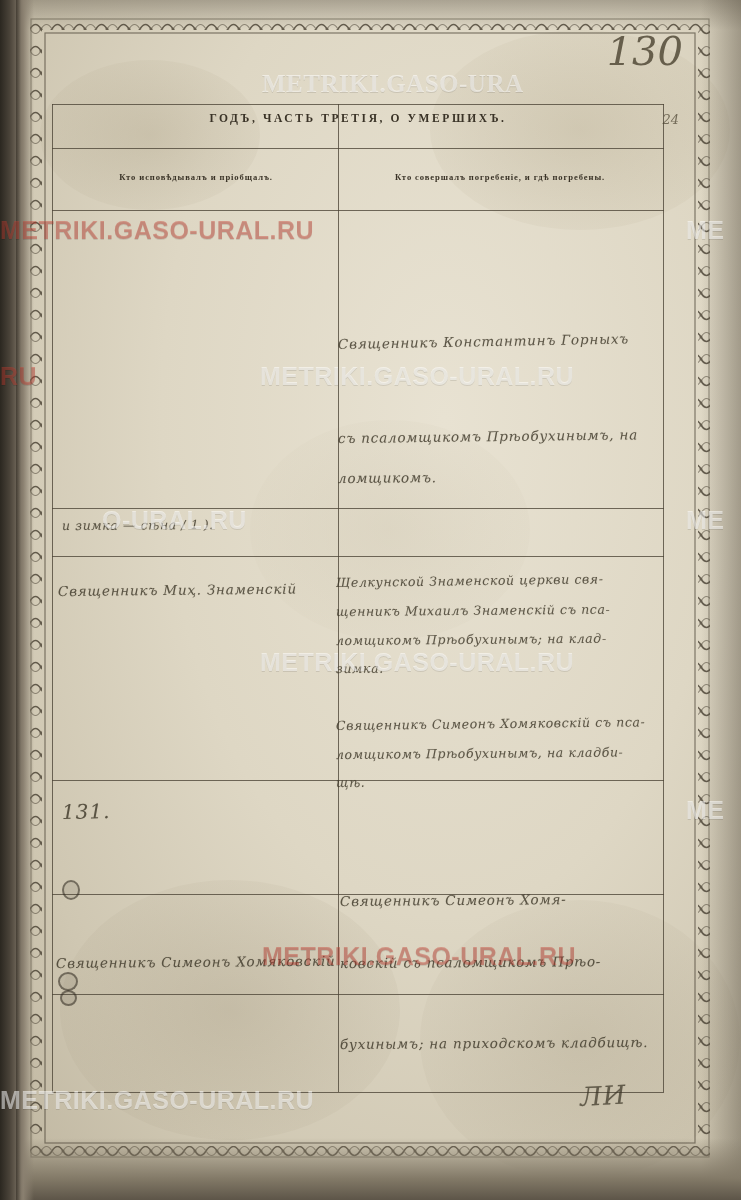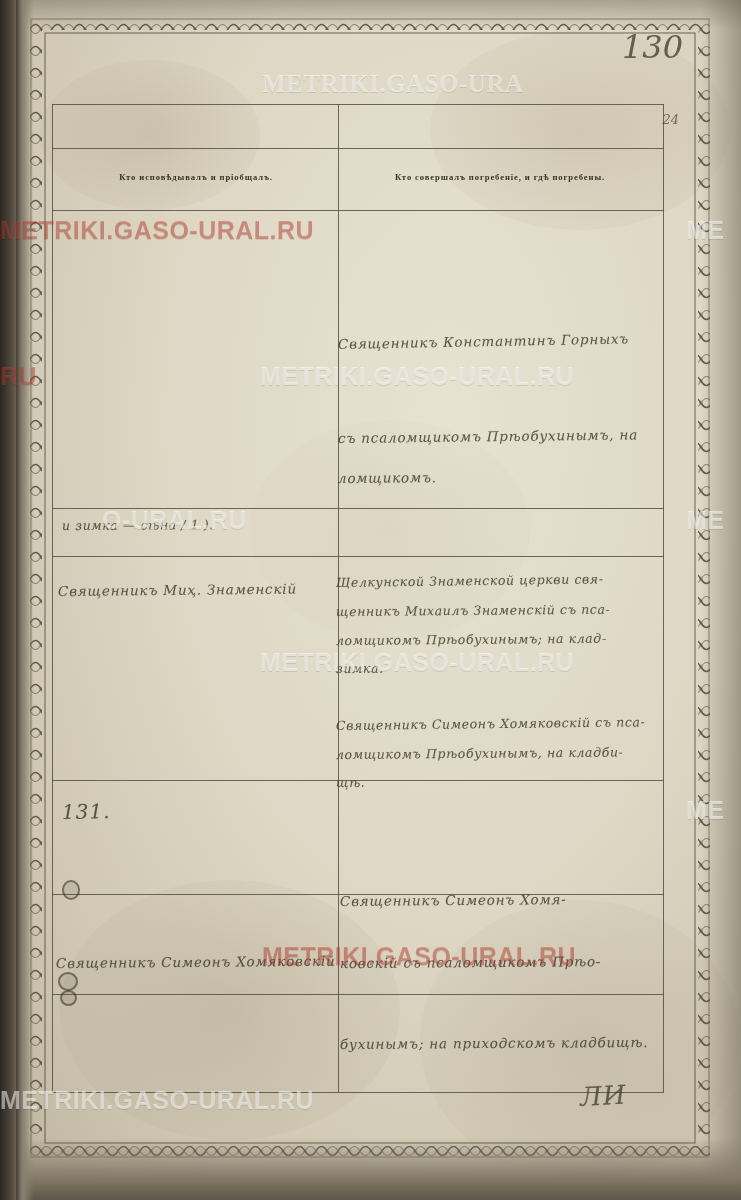--- a/index.html
+++ b/index.html
@@ -134,21 +134,21 @@
   }
   .hand.sm  { font-size: 12.5px; letter-spacing: 0.6px; }
   .hand.md  { font-size: 13.5px; letter-spacing: 0.8px; }
   .hand.lg  { font-size: 20px;   letter-spacing: 1px; }
   .hand.xl  { font-size: 26px;   letter-spacing: 1px; opacity: 0.72; }
 
   
   #page-number {
     position: absolute;
     right: 58px; top: 28px;
-    font-size: 32px;
+    font-size: 40px;
     color: #4a4230;
     font-family: "DejaVu Serif", serif;
     font-style: italic;
     z-index: 6;
     opacity: 0.80;
     text-align: center;
   }
   #entry-marker {
     position: absolute;
     right: 62px; top: 112px;
@@ -222,20 +222,21 @@
     <div class="rule h" style="top:452px; width:612px;"></div>
     <div class="rule h" style="top:676px; width:612px;"></div>
     <div class="rule h" style="top:790px; width:612px;"></div>
     <div class="rule h" style="top:890px; width:612px;"></div>
     <div class="rule h" style="top:988px; width:612px;"></div>
 
     <div class="rule v" style="left:0px;   height:988px;"></div>
     <div class="rule v" style="left:286px; height:988px;"></div>
     <div class="rule v" style="left:611px; height:988px;"></div>
 
+    <div class="hdr-title">ГОДЪ, ЧАСТЬ ТРЕТIЯ, О УМЕРШИХЪ.</div>
     <div class="col-head" id="colhead-1">Кто исповѣдывалъ и прiобщалъ.</div>
     <div class="col-head" id="colhead-2">Кто совершалъ погребенiе, и гдѣ погребены.</div>
   </div>
 
   <div class="hand md" style="left:338px; top:336px; transform:rotate(-1.1deg);">Священникъ Константинъ Горныхъ</div>
   <div class="hand md" style="left:338px; top:430px; transform:rotate(-0.7deg);">съ псаломщикомъ Прѣобухинымъ, на</div>
   <div class="hand md" style="left:338px; top:470px; transform:rotate(-0.5deg);">ломщикомъ.</div>
 
   <div class="hand sm" style="left:62px; top:518px; transform:rotate(-0.4deg);">и зимка — сѣна / 1 ).</div>
 

